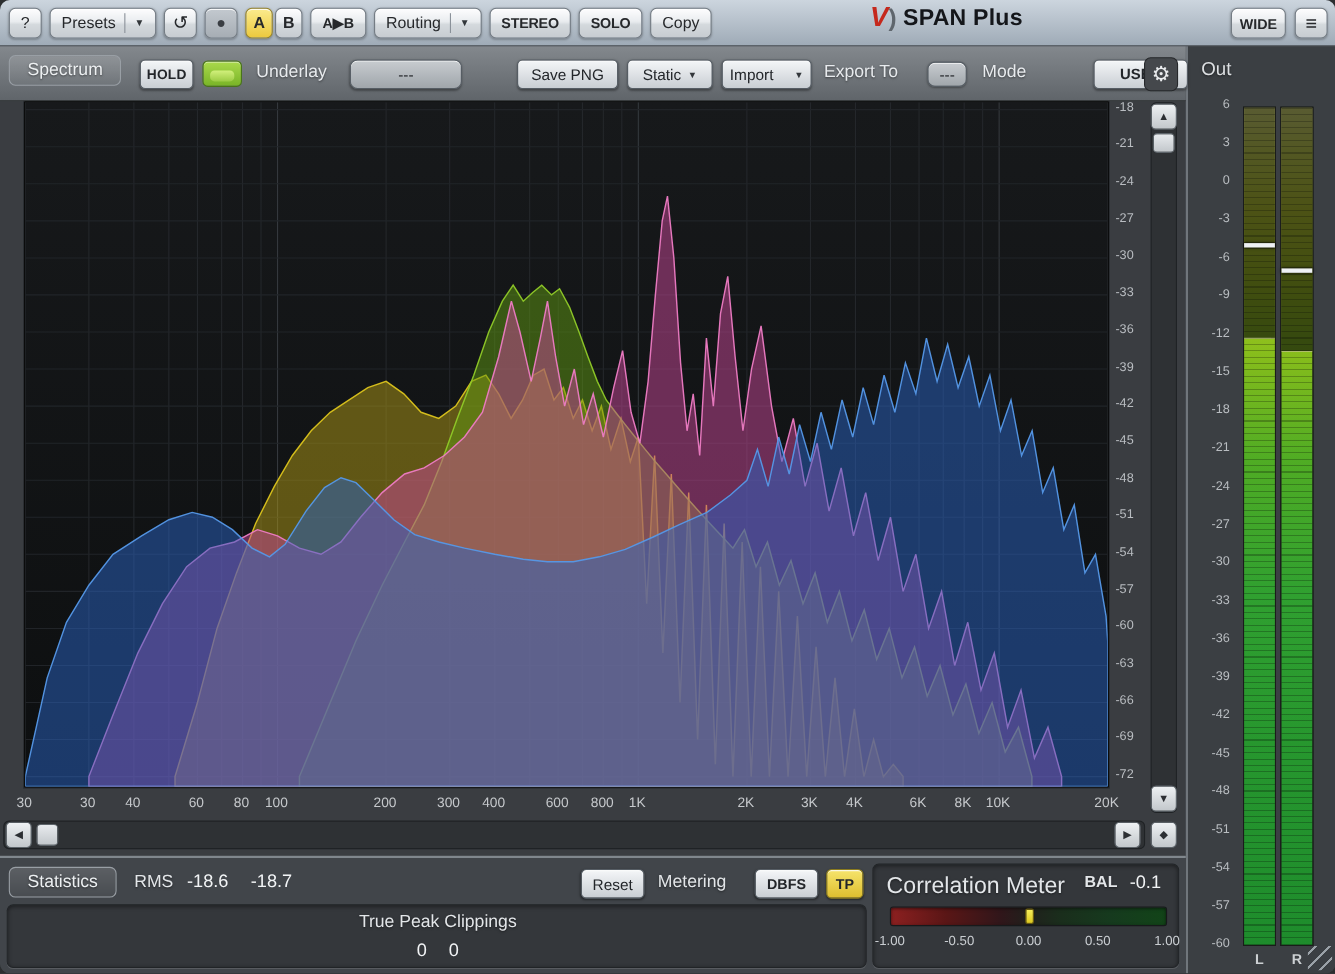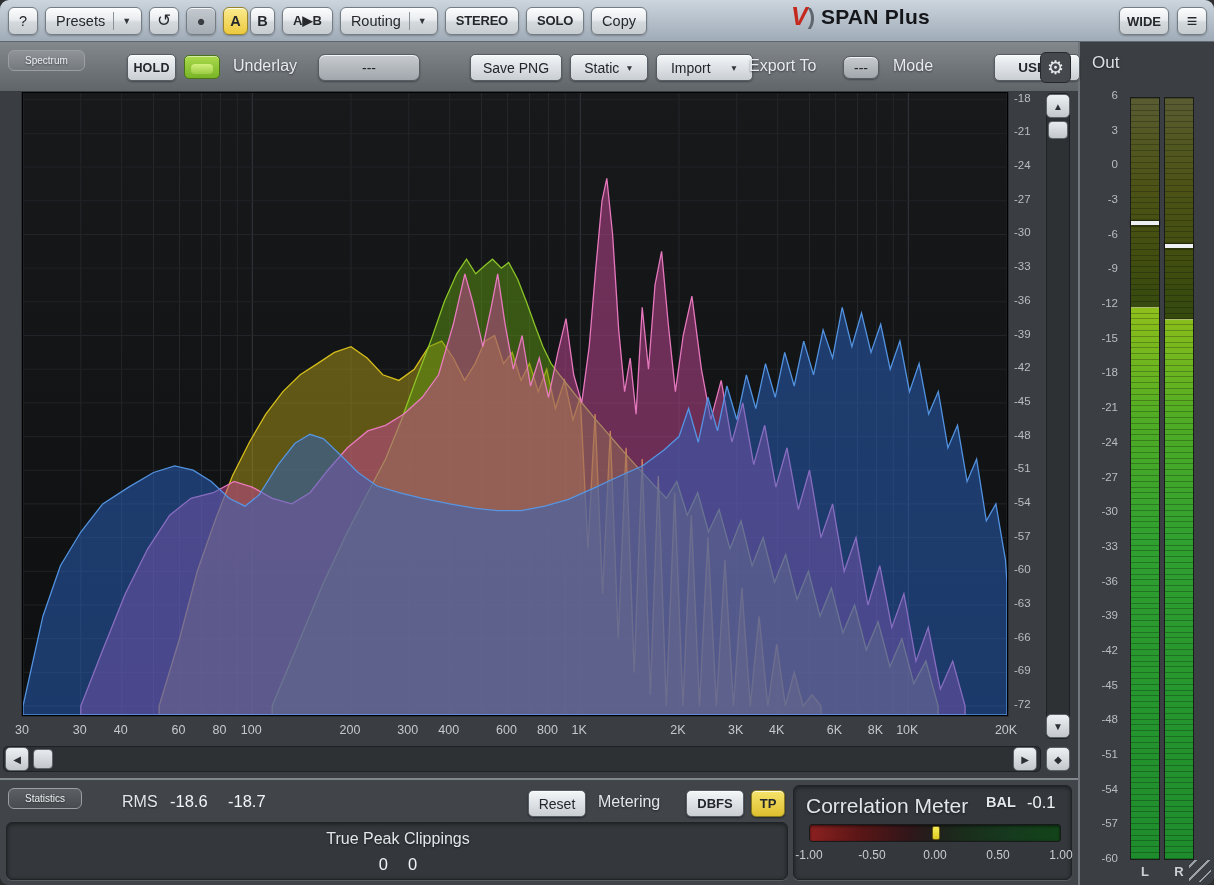--- a/index.html
+++ b/index.html
@@ -25,21 +25,21 @@
   .brand{position:absolute;left:791px;top:4px;display:flex;align-items:center;gap:6px;}
   .logoV{color:#c5281c;font-style:italic;font-weight:800;font-size:25px;line-height:1;}
   .logoJ{color:#5f666d;font-weight:700;font-size:22px;margin-left:-6px;line-height:1;}
   .win-title{font-size:21px;color:#14161a;font-weight:600;letter-spacing:.2px;}
   .wide-btn{position:absolute;left:1119px;top:7px;width:50px;font-weight:700;font-size:13px;}
   .menu-btn{position:absolute;left:1177px;top:7px;width:30px;font-size:18px;font-weight:700;padding:0;}
 
   
   .toolbar2{position:absolute;left:0;top:42px;width:1078px;height:50px;
     background:linear-gradient(#83888d,#60656a);border-bottom:1px solid #393c3f;z-index:4;}
-  .tab{position:absolute;color:#edf0f2;font-size:10px;padding:4px 16px;border-radius:6px;
+  .tab{position:absolute;color:#edf0f2;font-size:16px;padding:4px 16px;border-radius:6px;
     background:linear-gradient(rgba(255,255,255,.14),rgba(255,255,255,.04));
     border:1px solid #999fa5;text-shadow:0 1px 2px rgba(0,0,0,.5);text-align:center;}
   .tlabel{position:absolute;color:#e8ebee;font-size:16px;text-shadow:0 1px 2px rgba(0,0,0,.5);}
   .sbtn{position:absolute;height:27px;background:linear-gradient(#f4f6f8,#c9ced3);
     border:1px solid #565d64;border-radius:5px;color:#23262a;font-size:14px;
     display:flex;align-items:center;justify-content:center;gap:6px;padding:0 10px;
     box-shadow:0 1px 2px rgba(0,0,0,.35), inset 0 1px 0 rgba(255,255,255,.8);}
   .sbtn .dd2{font-size:8.5px;color:#33373b;}
   .sbtn.hold{font-weight:700;font-size:12.5px;letter-spacing:.2px;}
   .sbtn.flat{background:linear-gradient(#c8ccd0,#a0a6ab);border-radius:7px;}
@@ -154,21 +154,21 @@
     <button class="led" style="left:184px;top:13px;">
       <span class="led-inner"></span>
     </button>
     <span class="tlabel" style="left:233px;top:15px;">Underlay</span>
     <button class="sbtn flat" style="left:318px;top:12px;width:102px;">---</button>
     <button class="sbtn" style="left:470px;top:12px;width:92px;">Save PNG</button>
     <button class="sbtn" style="left:570px;top:12px;width:78px;justify-content:center;">
       <span>Static</span>
       <span class="dd2">▼</span>
     </button>
-    <button class="sbtn" style="left:656px;top:12px;width:97px;gap:19px;">
+    <button class="sbtn" style="left:656px;top:12px;width:82px;gap:19px;">
       <span>Import</span>
       <span class="dd2">▼</span>
     </button>
     <span class="tlabel" style="left:749px;top:15px;">Export To</span>
     <button class="sbtn flat" style="left:843px;top:14px;width:36px;height:23px;">---</button>
     <span class="tlabel" style="left:893px;top:15px;">Mode</span>
     <button class="sbtn user" style="left:946px;top:12px;width:86px;">USER</button>
     <button class="gear" style="left:1040px;top:10px;">⚙</button>
   </div>
 

